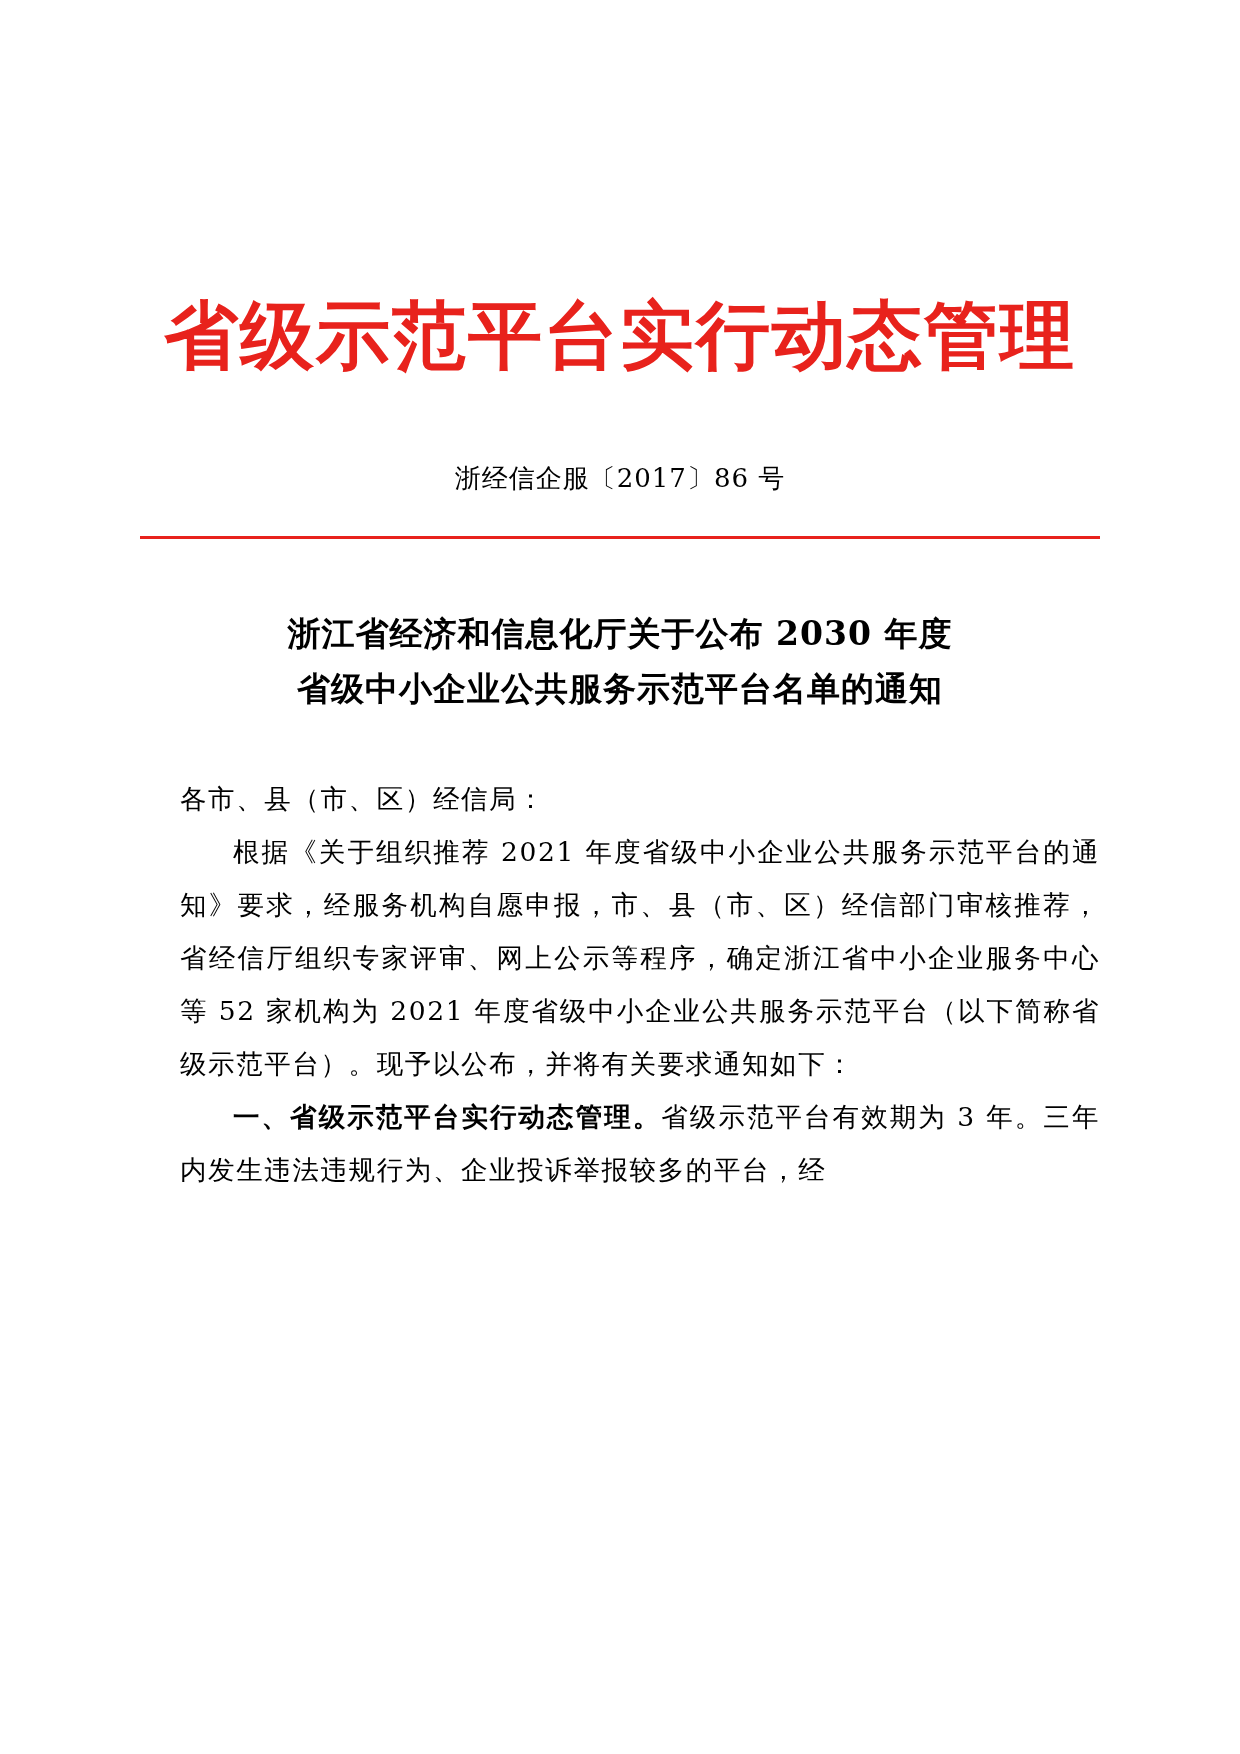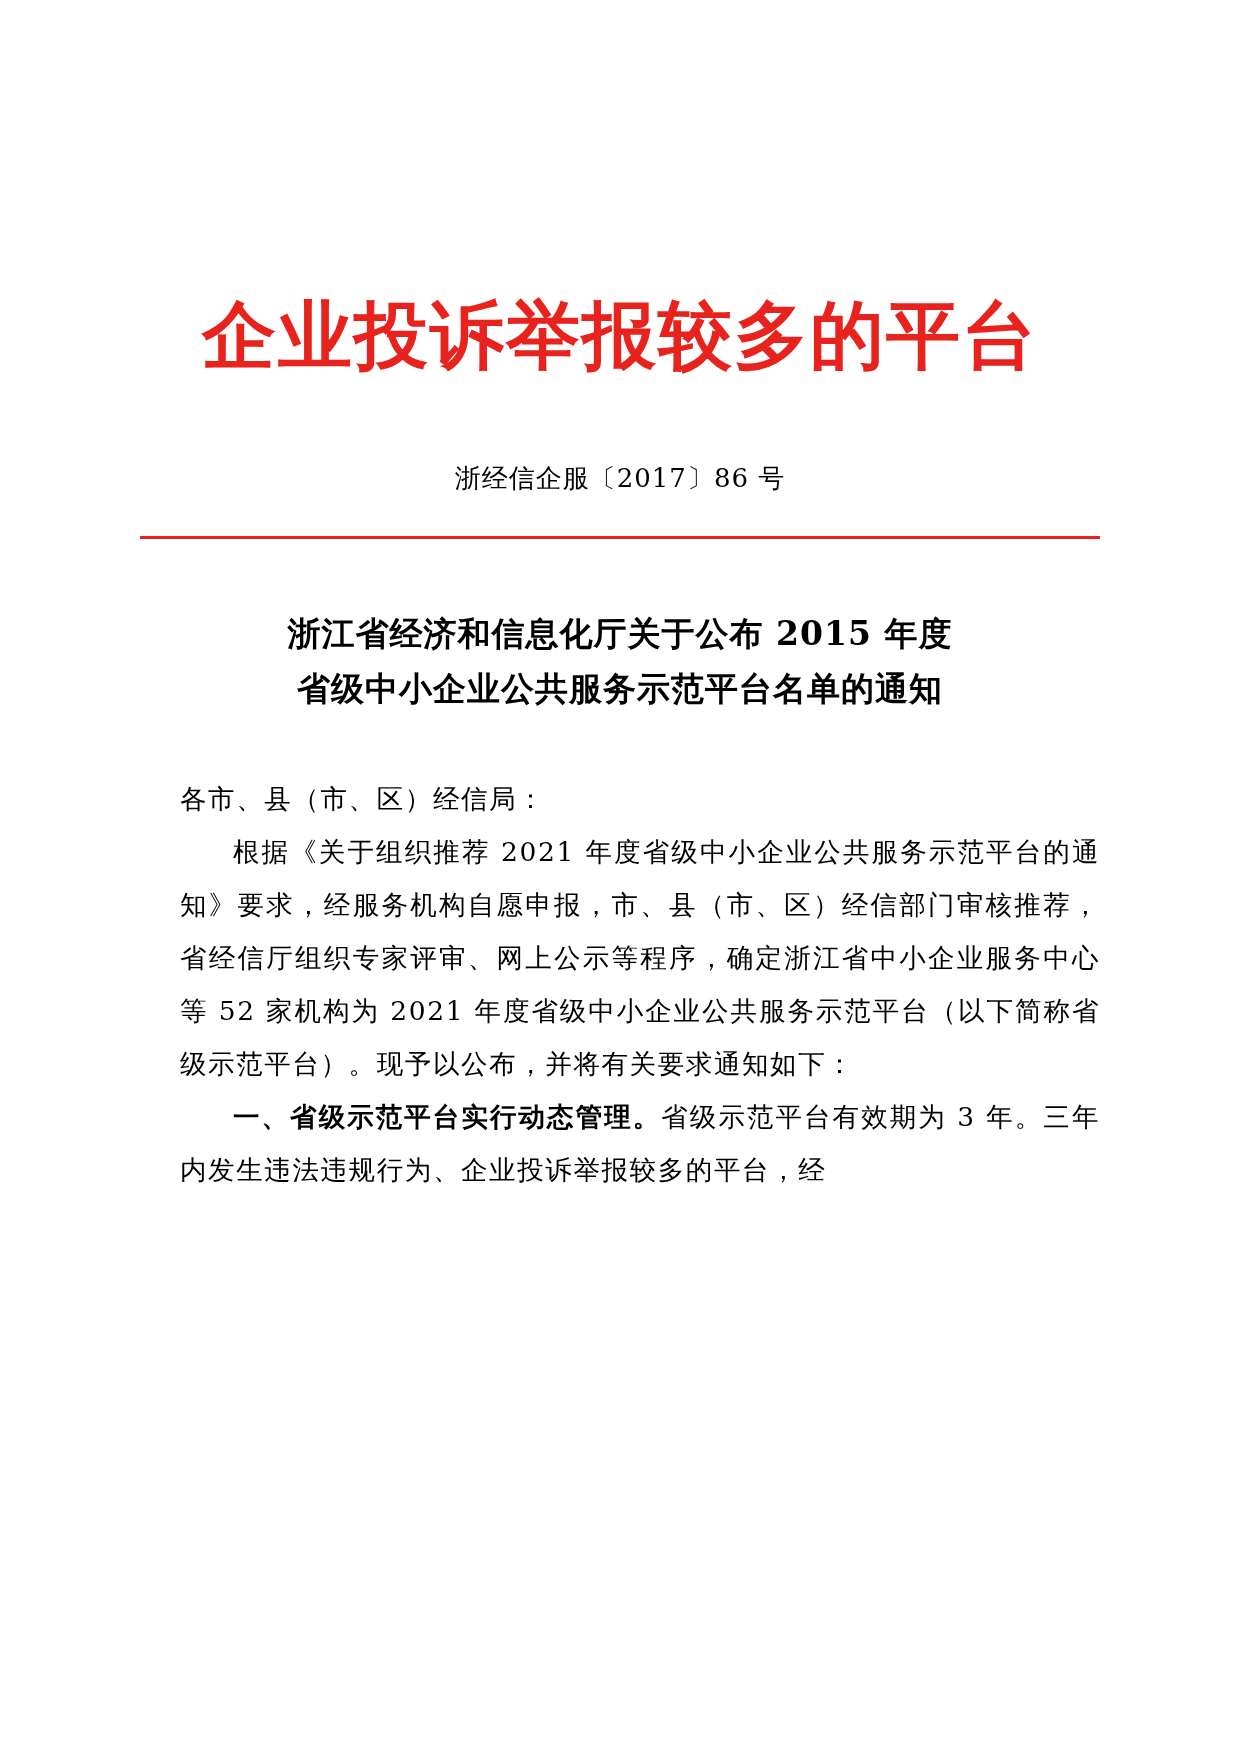--- a/index.html
+++ b/index.html
@@ -73,29 +73,29 @@
   .bold-run {
     font-weight: bold;
   }
 </style>
 </head>
 <body>
 
 <div class="page">
 
   <div class="doc-header">
-    <div class="doc-title-red">企业投诉举报较多的平台</div>
+    <div class="doc-title-red">省级示范平台实行动态管理</div>
   </div>
 
   <div class="doc-number">浙经信企服〔2017〕86 号</div>
 
   <div class="red-rule"></div>
 
   <div class="doc-subject">
-    <div>浙江省经济和信息化厅关于公布 2015 年度</div>
+    <div>浙江省经济和信息化厅关于公布 2030 年度</div>
     <div>省级中小企业公共服务示范平台名单的通知</div>
   </div>
 
   <div class="body-text">
     <p>各市、县（市、区）经信局：</p>
     <p class="indent">根据《关于组织推荐 2021 年度省级中小企业公共服务示范平台的通知》要求，经服务机构自愿申报，市、县（市、区）经信部门审核推荐，省经信厅组织专家评审、网上公示等程序，确定浙江省中小企业服务中心等 52 家机构为 2021 年度省级中小企业公共服务示范平台（以下简称省级示范平台）。现予以公布，并将有关要求通知如下：</p>
     <p class="indent"><span class="bold-run">一、省级示范平台实行动态管理。</span><span>省级示范平台有效期为 3 年。三年内发生违法违规行为、企业投诉举报较多的平台，经</span></p>
   </div>
 
 </div>

